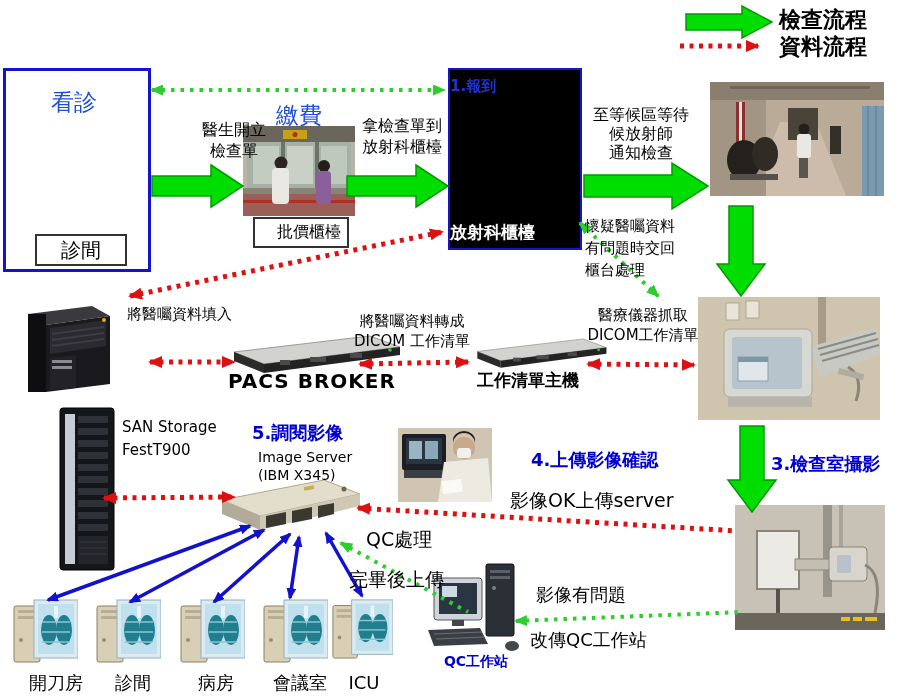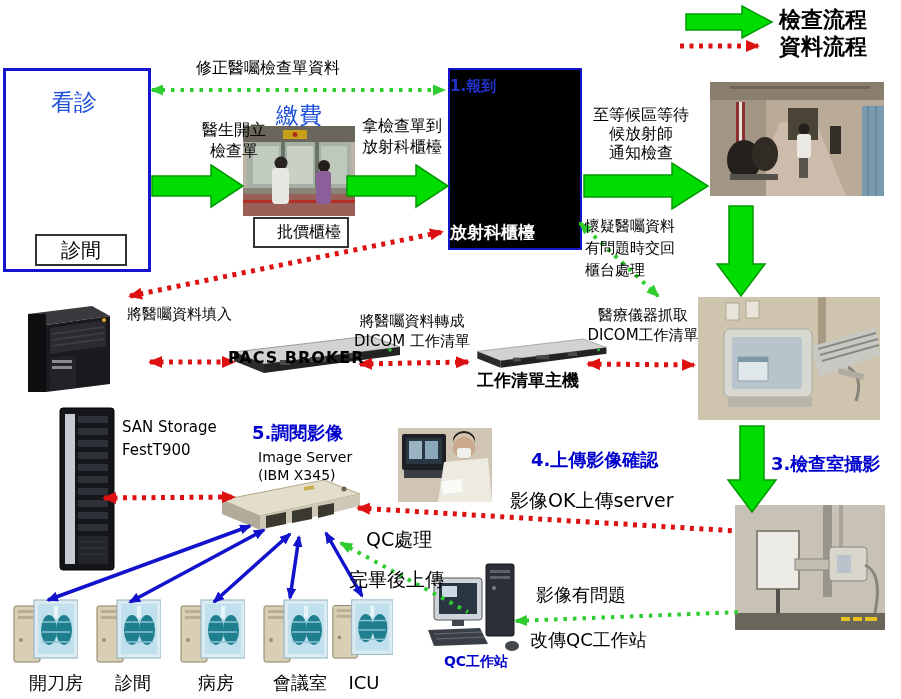--- a/index.html
+++ b/index.html
@@ -353,21 +353,20 @@
     <line class="bl" x1="250" y1="526" x2="48" y2="600" marker-start="url(#ab)" marker-end="url(#ab)"></line>
     <line class="bl" x1="264" y1="530" x2="130" y2="602" marker-start="url(#ab)" marker-end="url(#ab)"></line>
     <line class="bl" x1="290" y1="534" x2="214" y2="602" marker-start="url(#ab)" marker-end="url(#ab)"></line>
     <line class="bl" x1="299" y1="537" x2="290" y2="598" marker-start="url(#ab)" marker-end="url(#ab)"></line>
     <line class="bl" x1="326" y1="533" x2="362" y2="596" marker-start="url(#ab)" marker-end="url(#ab)"></line>
   </svg>
 
   <div class="lbl" style="left:779px;top:6px;font-size:22px;font-weight:600;">檢查流程</div>
   <div class="lbl" style="left:779px;top:33px;font-size:22px;font-weight:600;">資料流程</div>
 
-  <div class="lbl" style="left:196px;top:58px;font-size:16px;">修正醫囑檢查單資料</div>
 
   <div class="lbl c" style="left:188px;top:109px;width:92px;font-size:16px;margin-top:11px;">
     <div>醫生開立</div>
     <div>檢查單</div>
   </div>
 
   <div class="lbl c" style="left:349px;top:116px;width:106px;font-size:16px;">
     <div>拿檢查單到</div>
     <div>放射科櫃檯</div>
   </div>
@@ -389,21 +388,21 @@
   <div class="lbl c" style="left:350px;top:312px;width:124px;font-size:15px;">
     <div>將醫囑資料轉成</div>
     <div>DICOM 工作清單</div>
   </div>
 
   <div class="lbl c" style="left:582px;top:306px;width:122px;font-size:15px;">
     <div>醫療儀器抓取</div>
     <div>DICOM工作清單</div>
   </div>
 
-  <div class="lbl" style="left:228px;top:348px;font-size:16px;font-weight:bold;letter-spacing:1px;">PACS BROKER</div>
+  <div class="lbl" style="left:228px;top:368px;font-size:20px;font-weight:bold;letter-spacing:1px;">PACS BROKER</div>
   <div class="lbl" style="left:477px;top:369px;font-size:17px;font-weight:bold;">工作清單主機</div>
 
   <div class="lbl" style="left:122px;top:416px;font-size:15px;line-height:1.5;">
     <div>SAN Storage</div>
     <div>FestT900</div>
   </div>
 
   <div class="lbl blue" style="left:252px;top:421px;font-size:18px;">5.調閱影像</div>
   <div class="lbl" style="left:258px;top:448px;font-size:14px;">Image Server</div>
   <div class="lbl" style="left:258px;top:466px;font-size:14px;">(IBM X345)</div>

